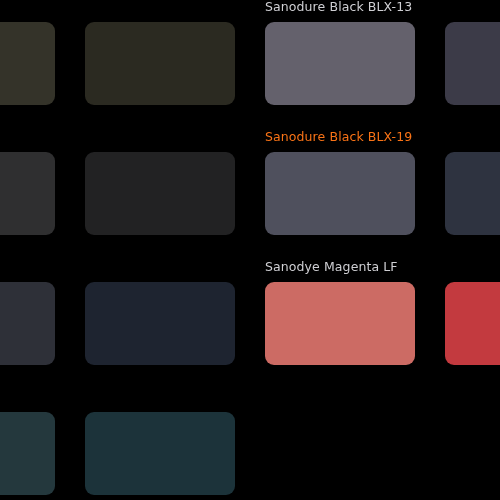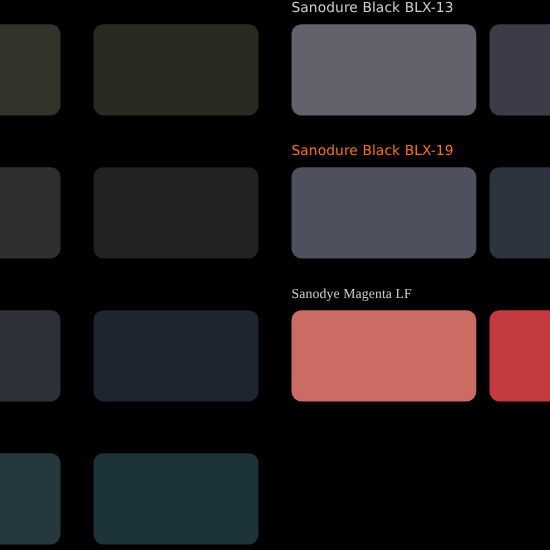--- a/index.html
+++ b/index.html
@@ -29,21 +29,21 @@
     height: 130px;
   }
   .swatch-cell {
     position: absolute;
     top: 0;
     height: 130px;
   }
   
   .col-1 { left: -45px; width: 100px; }
   .col-2 { left: 85px; width: 150px; }
-  .col-3 { left: 265px; width: 168px; }
+  .col-3 { left: 265px; width: 150px; }
   .col-4 { left: 445px; width: 100px; }
 
   .swatch-label {
     position: absolute;
     top: 0px;
     left: 0px;
     font-size: 12.5px;
     line-height: 14px;
     letter-spacing: 0.1px;
     color: #cfcfd3;
@@ -55,21 +55,21 @@
     left: 0;
     width: 100%;
     top: 22px;
     height: 83px;
     border-radius: 9px;
     box-shadow: 0 2px 5px rgba(0,0,0,0.55);
   }
   
   .row-1 { top: 0px; }
   .row-2 { top: 130px; }
-  .row-3 { top: 260px; font-family: Liberation Serif, serif; }
+  .row-3 { top: 260px; }
   .row-4 { top: 390px; }
 </style>
 </head>
 <body style="background: rgb(0, 0, 0);">
 
 <div id="palette-grid">
 
   <div class="swatch-row row-1">
     <div class="swatch-cell col-1">
       <div class="swatch-chip" style="background-color: rgb(52, 51, 41);"></div>

